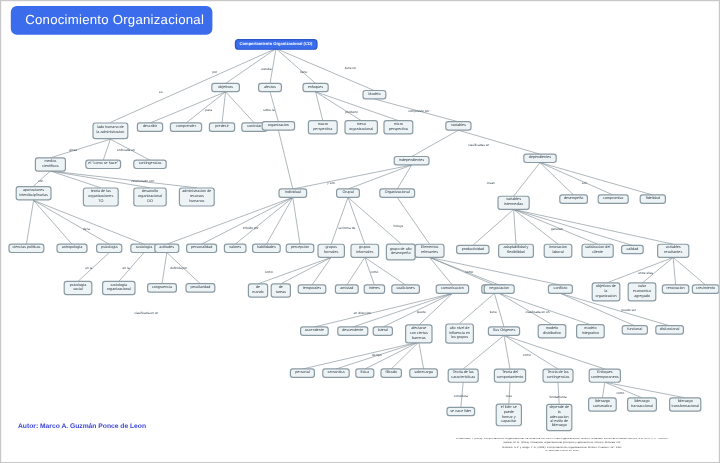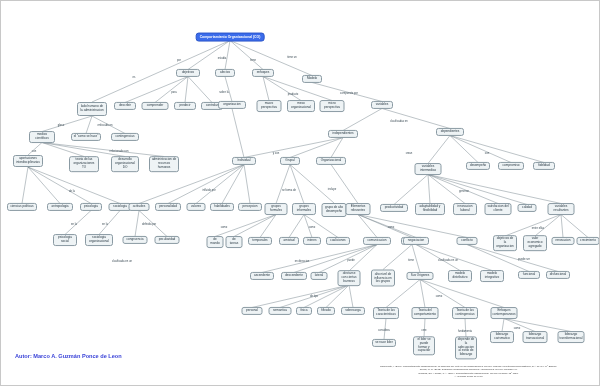--- a/index.html
+++ b/index.html
@@ -95,20 +95,21 @@
     text-align:center;
     line-height:1.45;
   }
   .refs div{white-space:nowrap;overflow:hidden;text-overflow:clip;}
 </style>
 </head>
 <body>
 
 <div id="canvas">
 
+  <div class="title-chip">Conocimiento Organizacional</div>
 
   <svg id="edges" viewBox="0 0 600 386">
       <line x1="229" y1="39.5" x2="187" y2="68.5"></line>
       <line x1="229" y1="39.5" x2="224" y2="68.5"></line>
       <line x1="229" y1="39.5" x2="262" y2="68.5"></line>
       <line x1="229" y1="39.5" x2="311" y2="74.5"></line>
       <line x1="229" y1="39.5" x2="91" y2="101"></line>
       <line x1="187" y1="75.5" x2="124" y2="101.5"></line>
       <line x1="187" y1="75.5" x2="154" y2="101.5"></line>
       <line x1="187" y1="75.5" x2="184" y2="101.5"></line>

